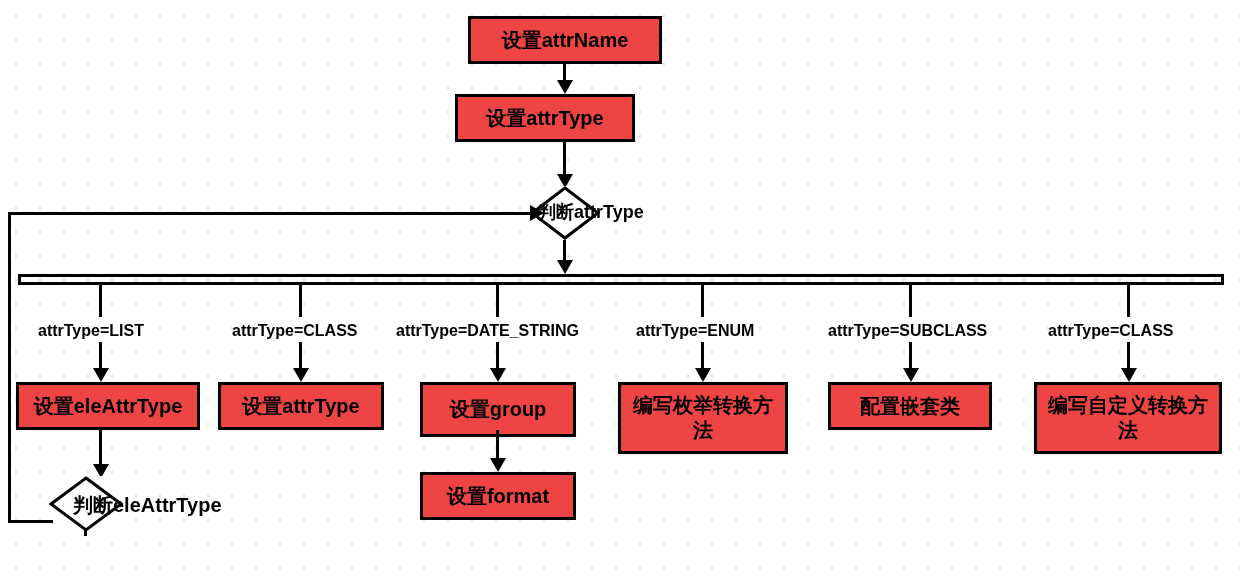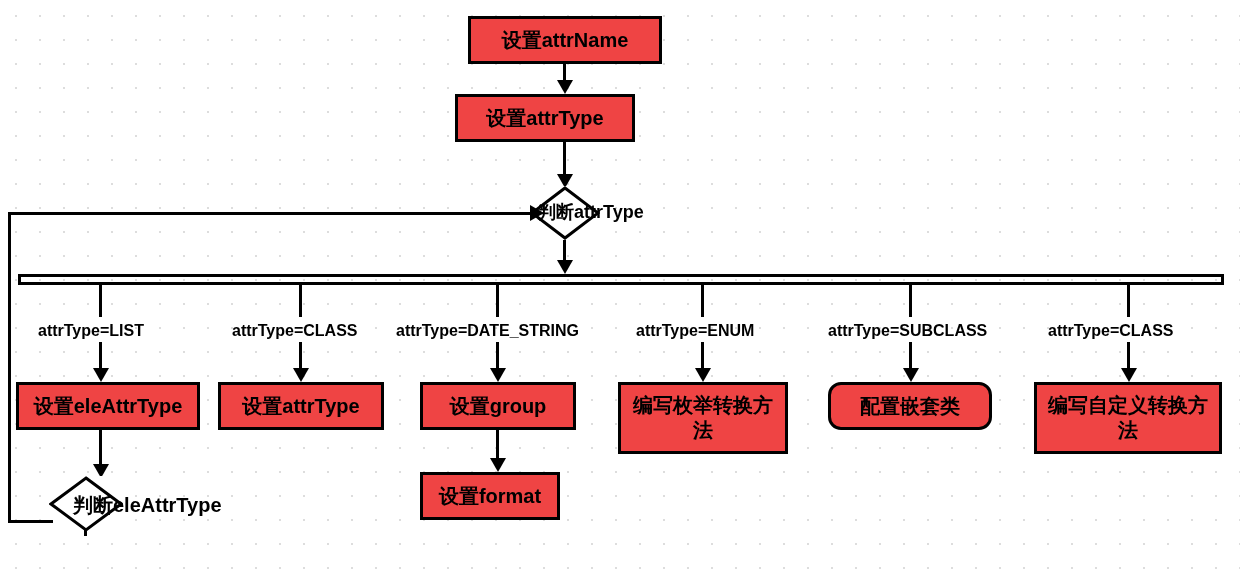--- a/index.html
+++ b/index.html
@@ -138,42 +138,42 @@
 <div class="vline" style="left:299px; top:342px; height:28px;"></div>
 <div class="arrow-down" style="left:293px; top:368px;"></div>
 <div class="box" style="left:218px; top:382px; width:166px; height:48px;">
   <span>设置attrType</span>
 </div>
 
 <div class="vline" style="left:496px; top:285px; height:32px;"></div>
 <div class="condlabel" style="left:396px; top:322px;">attrType=DATE_STRING</div>
 <div class="vline" style="left:496px; top:342px; height:28px;"></div>
 <div class="arrow-down" style="left:490px; top:368px;"></div>
-<div class="box" style="left:420px; top:382px; width:156px; height:48px;">
+<div class="box" style="left:420px; top:382px; width:156px; height:55px;">
   <span>设置group</span>
 </div>
 <div class="vline" style="left:496px; top:430px; height:30px;"></div>
 <div class="arrow-down" style="left:490px; top:458px;"></div>
-<div class="box" style="left:420px; top:472px; width:140px; height:48px;">
+<div class="box" style="left:420px; top:472px; width:156px; height:48px;">
   <span>设置format</span>
 </div>
 
 <div class="vline" style="left:701px; top:285px; height:32px;"></div>
 <div class="condlabel" style="left:636px; top:322px;">attrType=ENUM</div>
 <div class="vline" style="left:701px; top:342px; height:28px;"></div>
 <div class="arrow-down" style="left:695px; top:368px;"></div>
 <div class="box" style="left:618px; top:382px; width:170px; height:72px;">
   <span>编写枚举转换方法</span>
 </div>
 
 <div class="vline" style="left:909px; top:285px; height:32px;"></div>
 <div class="condlabel" style="left:828px; top:322px;">attrType=SUBCLASS</div>
 <div class="vline" style="left:909px; top:342px; height:28px;"></div>
 <div class="arrow-down" style="left:903px; top:368px;"></div>
-<div class="box" style="left:828px; top:382px; width:164px; height:48px;border-radius:13px;">
+<div class="box" style="left:828px; top:382px; width:164px; height:48px;">
   <span>配置嵌套类</span>
 </div>
 
 <div class="vline" style="left:1127px; top:285px; height:32px;"></div>
 <div class="condlabel" style="left:1048px; top:322px;">attrType=CLASS</div>
 <div class="vline" style="left:1127px; top:342px; height:28px;"></div>
 <div class="arrow-down" style="left:1121px; top:368px;"></div>
 <div class="box" style="left:1034px; top:382px; width:188px; height:72px;">
   <span>编写自定义转换方法</span>
 </div>

